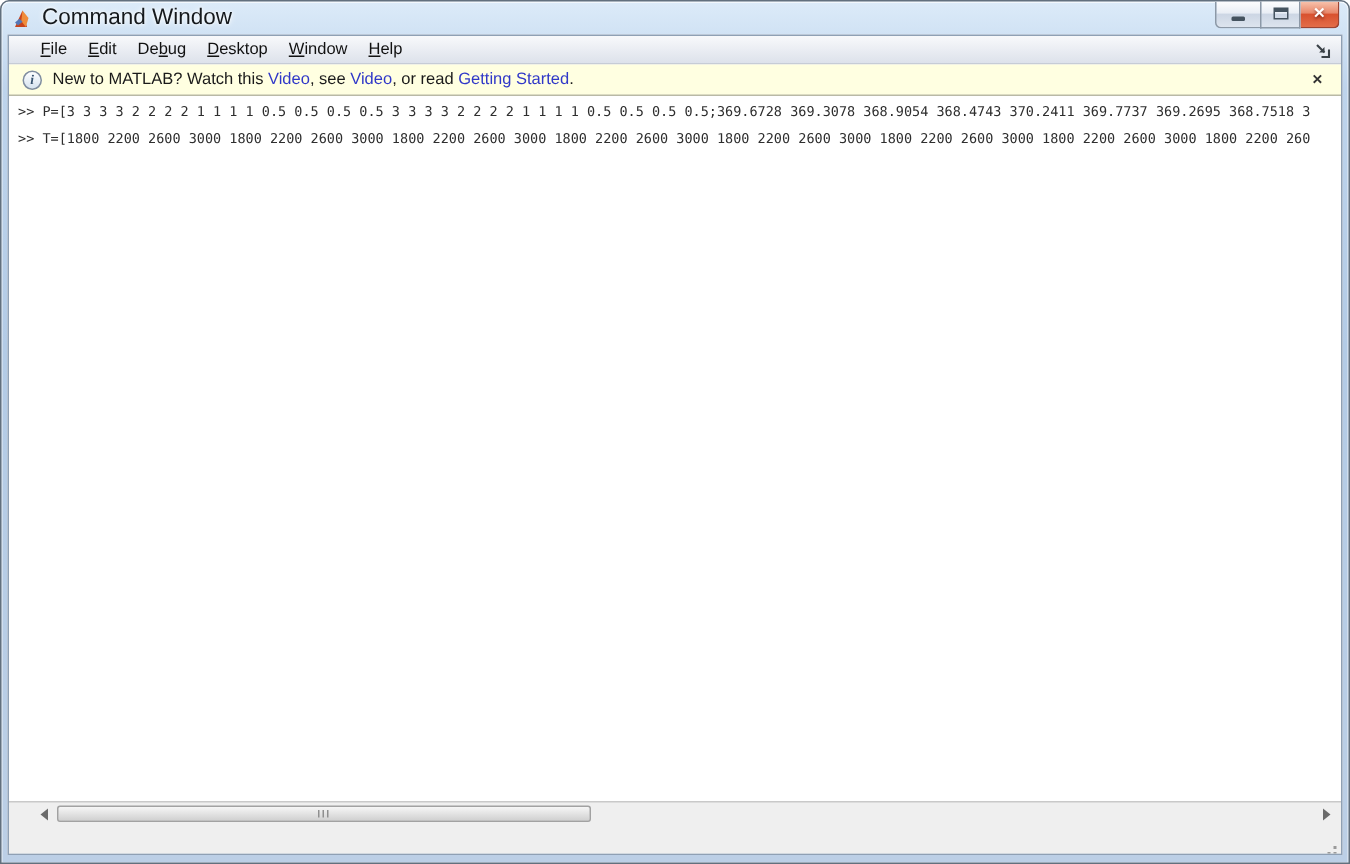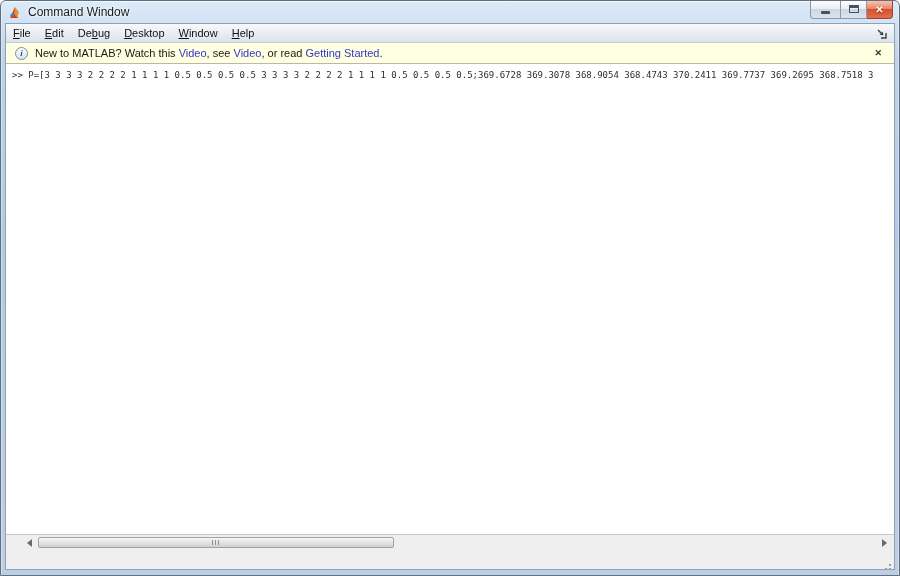--- a/index.html
+++ b/index.html
@@ -12,21 +12,21 @@
     background:linear-gradient(180deg,#dcebf9 0%,#bed4ec 10%,#b3cbe6 40%,#bccfe6 100%);
     box-shadow:inset 0 1px 0 rgba(255,255,255,.65), inset 1px 0 0 rgba(255,255,255,.35), inset -1px 0 0 rgba(255,255,255,.35);
     overflow:hidden;
   }
 
   
   .titlebar{ position:absolute; top:0; left:0; right:0; height:22px; }
   .app-icon{ position:absolute; left:8px; top:4px; width:14px; height:14px; }
   .title-text{
     position:absolute; left:27px; top:0; height:22px; line-height:22px;
-    font-size:12px; color:#15191d;
+    font-size:15px; color:#15191d;
     text-shadow:0 0 4px #fff, 0 0 2px #fff;
   }
   .win-buttons{ position:absolute; top:0; right:6px; display:flex; }
   .win-btn{
     height:18px; border:1px solid #8c98a6; border-top:none;
     background:linear-gradient(180deg,#fdfdfe 0%,#e9eef5 45%,#ccd6e4 50%,#dde4ee 100%);
     position:relative; cursor:default;
   }
   .win-btn.min{ width:30px; border-radius:0 0 0 4px; border-right:none; }
   .win-btn.max{ width:27px; }
@@ -45,21 +45,21 @@
     border:1px solid #8fa0b4; background:#fff;
     display:flex; flex-direction:column; overflow:hidden;
   }
 
   
   .menubar{
     height:19px; flex:0 0 19px;
     background:linear-gradient(180deg,#f8f9fb 0%,#e9ecf2 55%,#dde2eb 100%);
     border-bottom:1px solid #c6ccd6;
     display:flex; align-items:center; font-size:11px; color:#111;
-    padding-left:0; position:relative;
+    padding-left:14px; position:relative;
   }
   .menu-item{ padding:2px 7px 3px; cursor:default; white-space:pre; }
   .mn{ text-decoration:underline; }
   .dock-btn{ position:absolute; right:6px; top:3px; width:14px; height:13px; display:flex; align-items:center; justify-content:center; }
 
   
   .infobar{
     height:21px; flex:0 0 21px; background:#ffffe1;
     border-bottom:1px solid #b9b9a6;
     display:flex; align-items:center; font-size:11px; color:#1a1a1a;
@@ -179,20 +179,21 @@
       <span class="ib-link">Video</span>
       <span class="ib-seg">, or read </span>
       <span class="ib-link">Getting Started</span>
       <span class="ib-seg">.</span>
       <span class="ib-close">✕</span>
     </div>
 
     <div class="console">
       <div class="console-text">
         <div class="console-line">&gt;&gt; P=[3 3 3 3 2 2 2 2 1 1 1 1 0.5 0.5 0.5 0.5 3 3 3 3 2 2 2 2 1 1 1 1 0.5 0.5 0.5 0.5;369.6728 369.3078 368.9054 368.4743 370.2411 369.7737 369.2695 368.7518 3</div>
+        <div class="console-line">&gt;&gt; T=[1800 2200 2600 3000 1800 2200 2600 3000 1800 2200 2600 3000 1800 2200 2600 3000 1800 2200 2600 3000 1800 2200 2600 3000 1800 2200 2600 3000 1800 2200 260</div>
       </div>
     </div>
 
     <div class="scrollrow">
       <span class="sb-arrow sb-left"></span>
       <div class="sb-thumb">
         <span class="sb-grip"></span>
       </div>
       <span class="sb-arrow sb-right"></span>
     </div>

